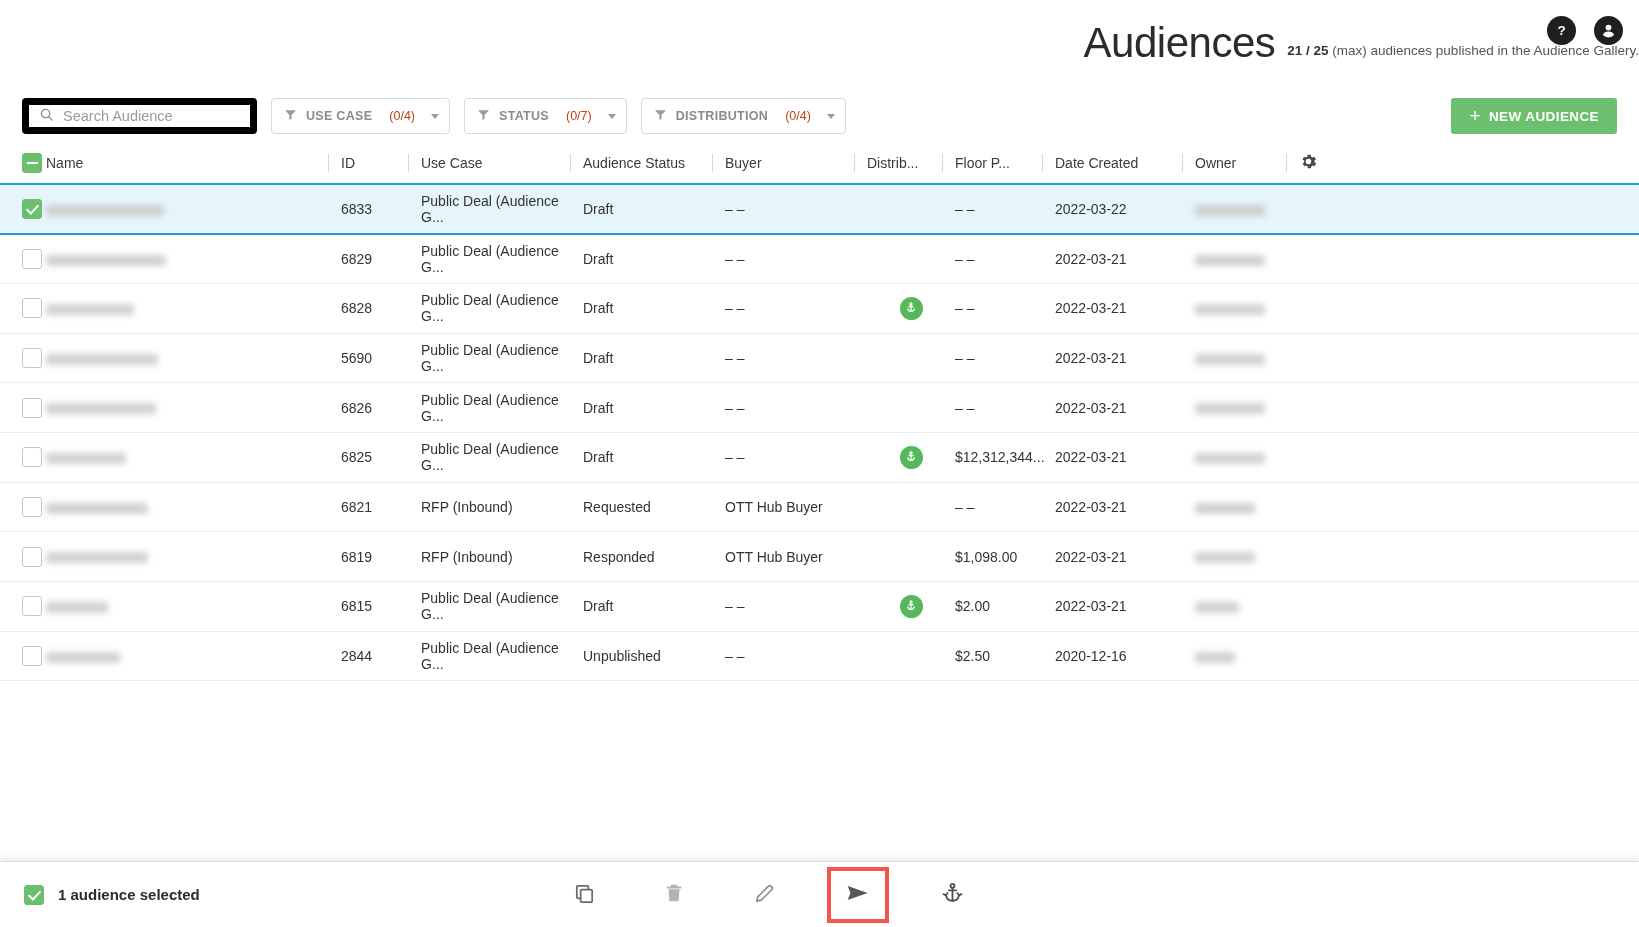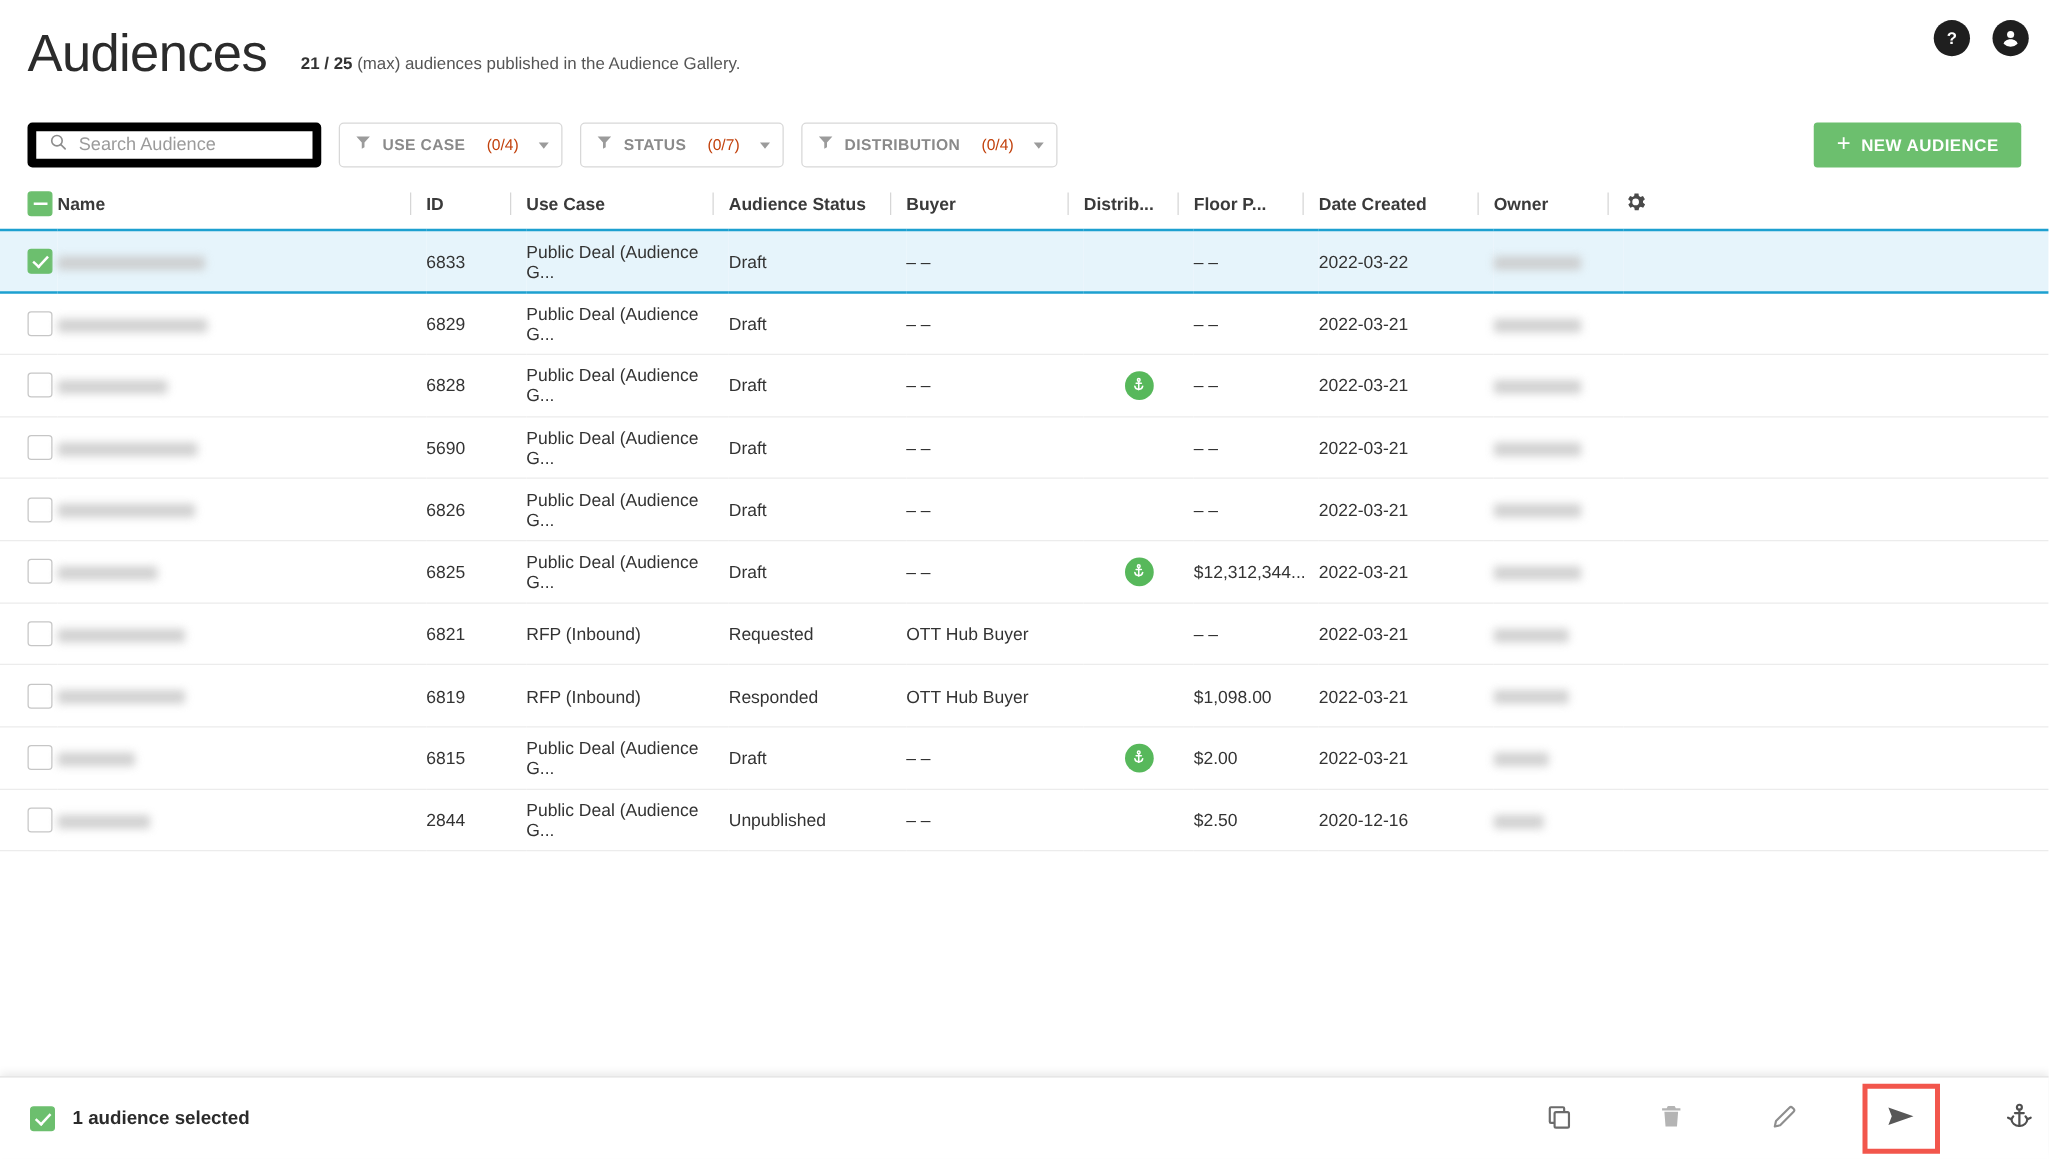--- a/index.html
+++ b/index.html
@@ -11,21 +11,21 @@
     font-family: "Liberation Sans", sans-serif;
     color: #333333;
   }
 
   
   .page-header {
     position: relative;
     padding: 22px 0 0 22px;
     height: 90px;
   }
-  .title-row { display: flex; align-items: baseline; gap: 27px; }
+  .title-row { display: flex; align-items: baseline; gap: 12px; justify-content: flex-end; }
   .page-title {
     font-size: 42px;
     font-weight: 300;
     letter-spacing: -0.5px;
     color: #2b2b2b;
     line-height: 1;
   }
   .title-sub {
     font-size: 13.5px;
     color: #555;
@@ -150,21 +150,21 @@
     font-size: 14px;
     text-align: left;
     padding: 0;
     vertical-align: middle;
   }
   thead tr {
     height: 42px;
     border-bottom: 1px solid #e3e3e3;
   }
   thead th {
-    font-weight: 700;
+    font-weight: 400;
     font-size: 14px;
     color: #3a3a3a;
     position: relative;
   }
   thead th.sep::before {
     content: "";
     position: absolute;
     left: -13px; top: 50%;
     transform: translateY(-50%);
     width: 1px; height: 18px;
@@ -250,21 +250,20 @@
   .action-bar {
     position: absolute;
     left: 0; bottom: 0;
     width: 1639px;
     height: 66px;
     background: #fff;
     border-top: 1px solid #e0e0e0;
     box-shadow: 0 -3px 7px rgba(0,0,0,0.09);
     display: flex;
     align-items: center;
-    justify-content: space-between;
   }
   .sel-info {
     display: flex;
     align-items: center;
     gap: 14px;
     padding-left: 24px;
     min-width: 560px;
   }
   .sel-label { font-size: 15px; font-weight: 700; color: #2b2b2b; }
   .act-icons {

